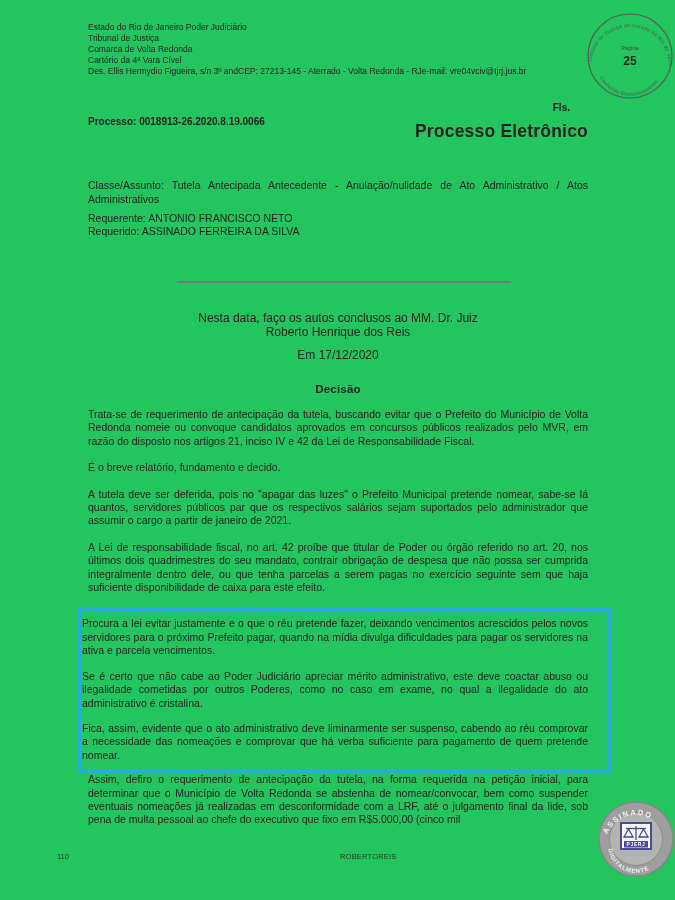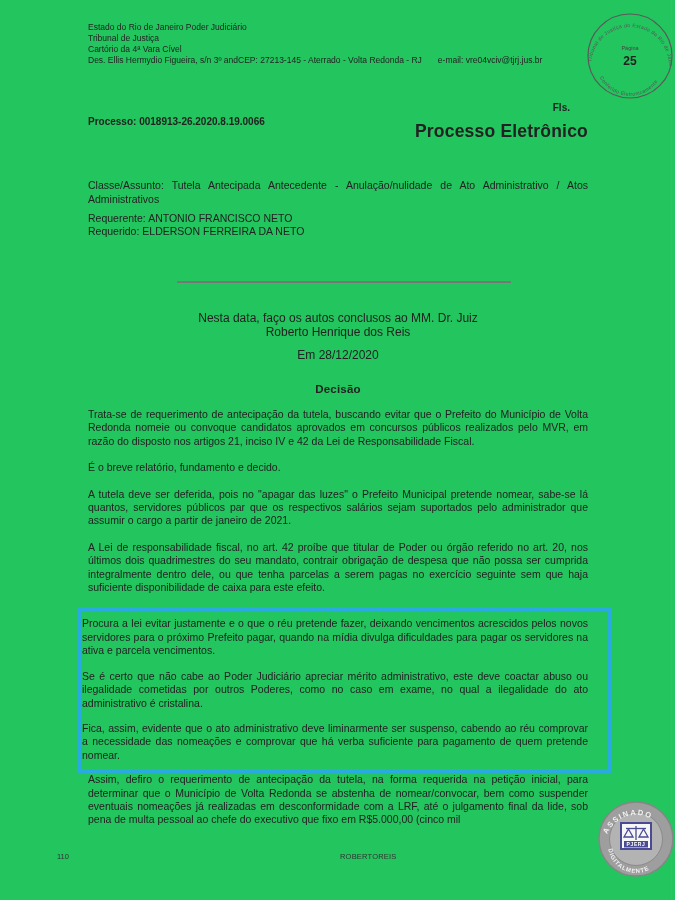--- a/index.html
+++ b/index.html
@@ -4,21 +4,21 @@
 <style>
   html,body{margin:0;padding:0;background:#ffffff;}
   .page{
     position:relative;width:675px;height:900px;background:#22c55e;
     font-family:"Liberation Sans",sans-serif;color:#222;overflow:hidden;
   }
   .edge-right{position:absolute;top:0;right:3px;width:1px;height:900px;background:#8c8c8c;}
 
   
   .hdr{position:absolute;left:88px;top:22px;width:520px;font-size:8.5px;line-height:11px;color:#232323;}
-  .hdr .l5{display:flex;gap:16px;white-space:nowrap;}
+  .hdr .l5{display:flex;white-space:nowrap;}
 
   
   .stamp-top{position:absolute;left:584px;top:10px;}
 
   .fls{position:absolute;top:102px;left:88px;width:482px;text-align:right;font-weight:bold;font-size:10px;}
   .proc-line{position:absolute;left:88px;top:116px;font-weight:bold;font-size:10px;}
   .proc-title{position:absolute;left:88px;top:121px;width:500px;text-align:right;font-weight:bold;font-size:17.5px;letter-spacing:.2px;}
 
   .classe{position:absolute;left:88px;top:179px;width:500px;font-size:10.5px;line-height:13.5px;text-align:justify;}
   .parties{position:absolute;left:88px;top:212px;width:500px;font-size:10.5px;line-height:13px;}
@@ -51,20 +51,21 @@
 </style>
 </head>
 <body>
 
 <div class="page">
   <div class="edge-right"></div>
 
   <div class="hdr">
     <div>Estado do Rio de Janeiro Poder Judiciário</div>
     <div>Tribunal de Justiça</div>
+    <div>Comarca de Volta Redonda</div>
     <div>Cartório da 4ª Vara Cível</div>
     <div class="l5">
       <span>Des. Ellis Hermydio Figueira, s/n 3º andCEP: 27213-145 - Aterrado - Volta Redonda - RJ</span>
       <span>e-mail: vre04vciv@tjrj.jus.br</span>
     </div>
   </div>
 
   <div class="stamp-top">
     <svg width="92" height="92" viewBox="0 0 92 92">
       <defs>
@@ -84,29 +85,29 @@
   </div>
 
   <div class="fls">Fls.</div>
   <div class="proc-line">Processo: 0018913-26.2020.8.19.0066</div>
   <div class="proc-title">Processo Eletrônico</div>
 
   <div class="classe">Classe/Assunto: Tutela Antecipada Antecedente - Anulação/nulidade de Ato Administrativo / Atos Administrativos</div>
 
   <div class="parties">
     <div>Requerente: ANTONIO FRANCISCO NETO</div>
-    <div>Requerido: ELDERSON FERREIRA DA NETO</div>
+    <div>Requerido: ASSINADO FERREIRA DA SILVA</div>
   </div>
 
   <div class="sep"></div>
 
   <div class="conclusao">
     <div>Nesta data, faço os autos conclusos ao MM. Dr. Juiz</div>
     <div>Roberto Henrique dos Reis</div>
-    <div class="dt">Em 28/12/2020</div>
+    <div class="dt">Em 17/12/2020</div>
   </div>
 
   <div class="main">
     <h2>Decisão</h2>
     <p>Trata-se de requerimento de antecipação da tutela, buscando evitar que o Prefeito do Município de Volta Redonda nomeie ou convoque candidatos aprovados em concursos públicos realizados pelo MVR, em razão do disposto nos artigos 21, inciso IV e 42 da Lei de Responsabilidade Fiscal.</p>
     <p>É o breve relatório, fundamento e decido.</p>
     <p>A tutela deve ser deferida, pois no "apagar das luzes" o Prefeito Municipal pretende nomear, sabe-se lá quantos, servidores públicos par que os respectivos salários sejam suportados pelo administrador que assumir o cargo a partir de janeiro de 2021.</p>
     <p>A Lei de responsabilidade fiscal, no art. 42 proíbe que titular de Poder ou órgão referido no art. 20, nos últimos dois quadrimestres do seu mandato, contrair obrigação de despesa que não possa ser cumprida integralmente dentro dele, ou que tenha parcelas a serem pagas no exercício seguinte sem que haja suficiente disponibilidade de caixa para este efeito.</p>
 
     <div class="hl-box">

